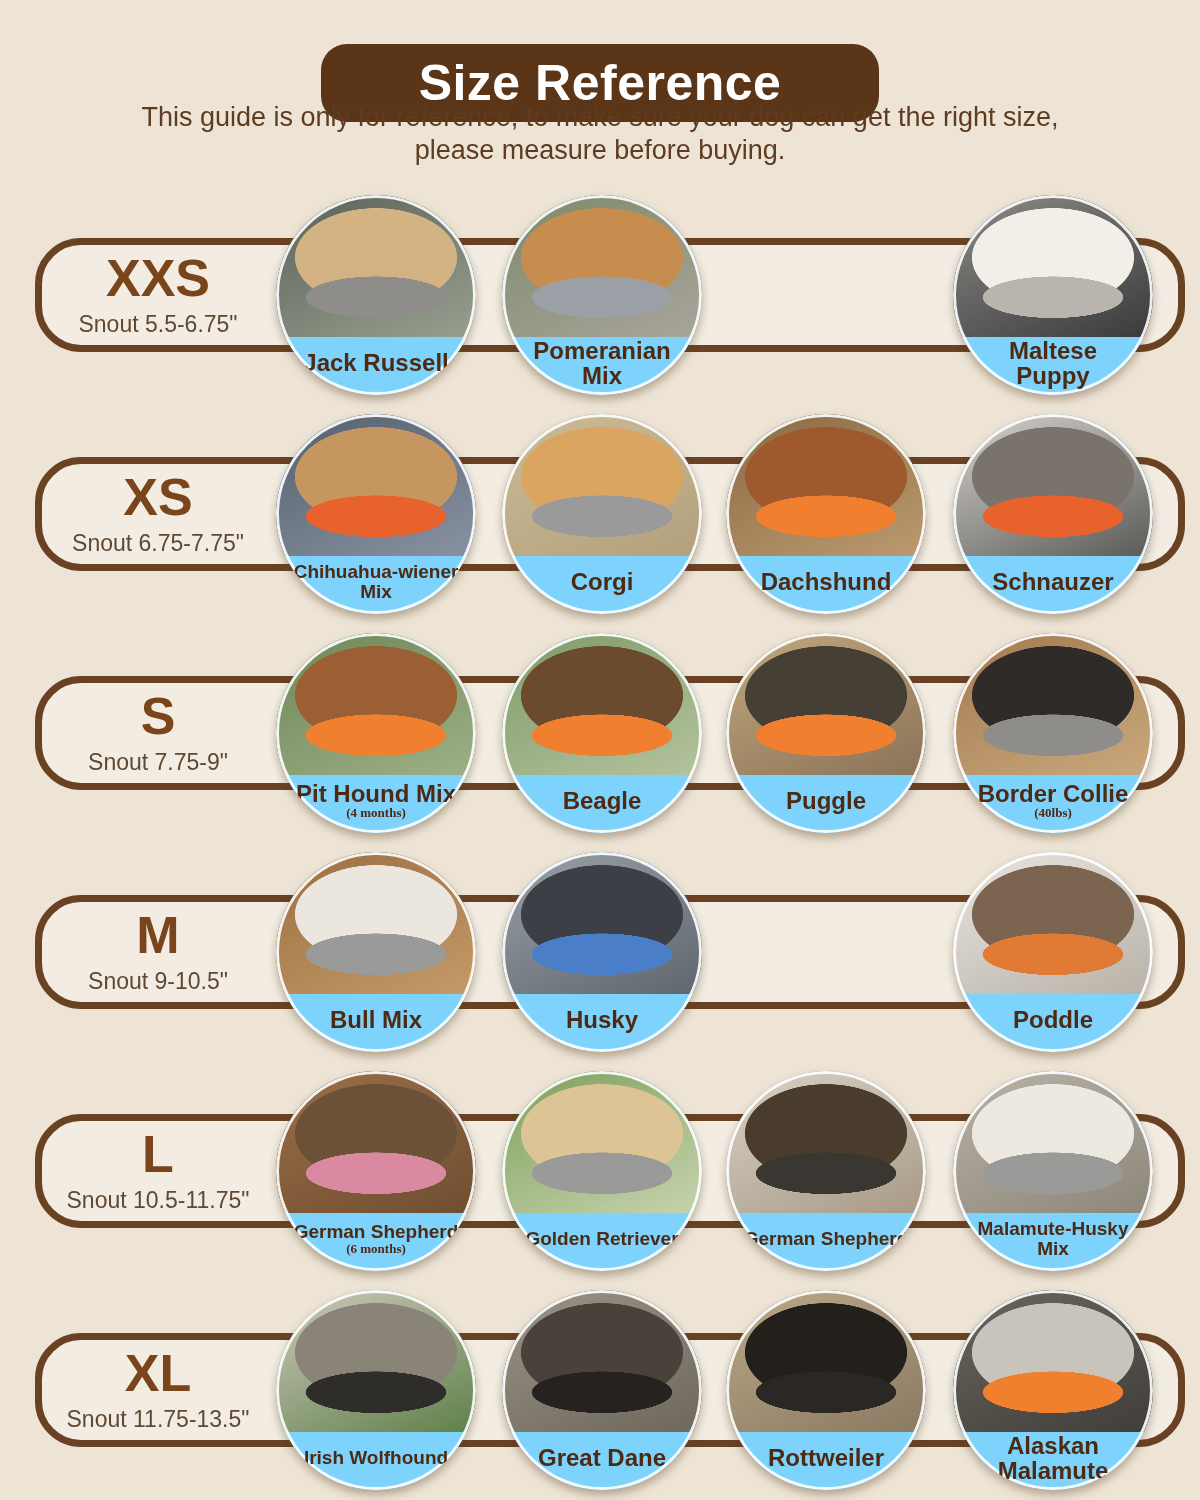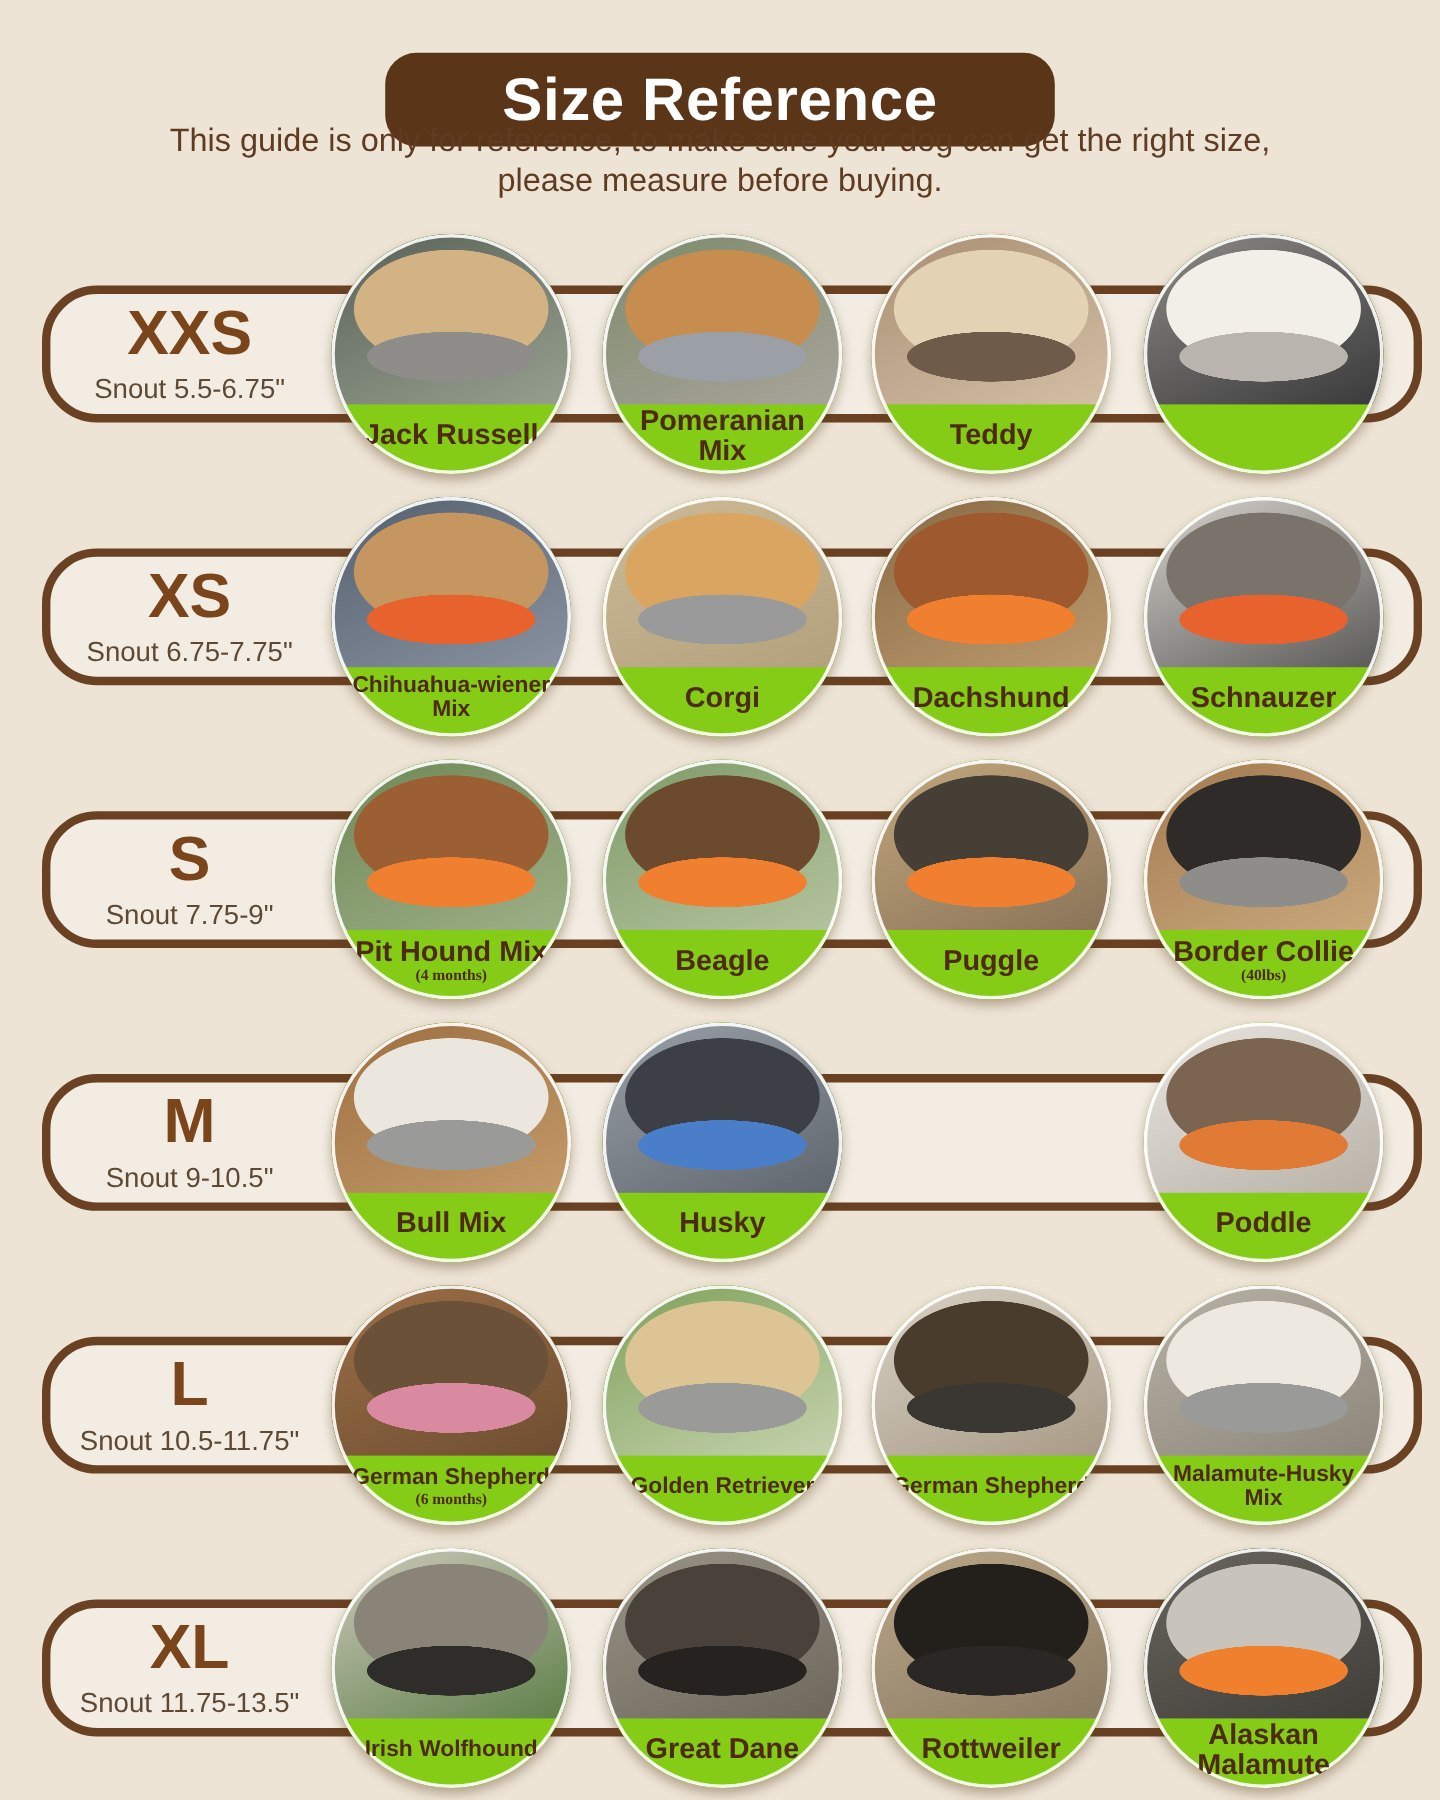--- a/index.html
+++ b/index.html
@@ -32,21 +32,21 @@
   }
   .label-box{
     position:absolute;left:48px;top:52px;width:220px;height:114px;
     display:flex;flex-direction:column;align-items:center;justify-content:center;
   }
   .size-label{font-size:52px;font-weight:bold;color:#7a451b;line-height:1;}
   .snout{font-size:23px;color:#5e4934;margin-top:7px;white-space:nowrap;}
   
   .dog-card{
     position:absolute;top:9px;width:200px;height:200px;border-radius:50%;
-    background:#84cc16;overflow:hidden;
+    background:#7dd3fc;overflow:hidden;
     box-shadow:0 5px 9px rgba(92,62,30,.38);
   }
   .pos1{left:276px;} .pos2{left:502px;} .pos3{left:726px;} .pos4{left:953px;}
   .dog-photo{position:absolute;left:0;top:0;width:200px;height:142px;background:#c9bda9;}
   .ring{position:absolute;inset:0;border-radius:50%;
         box-shadow:inset 0 0 0 3px rgba(255,255,255,.9);pointer-events:none;}
   .name-area{
     position:absolute;left:15px;right:15px;top:139px;bottom:3px;
     display:flex;flex-direction:column;align-items:center;justify-content:center;
     text-align:center;color:#4e2a13;font-weight:bold;
@@ -84,31 +84,28 @@
     </div>
     <div class="dog-card pos2">
       <div class="dog-photo" style="background: radial-gradient(36% 15% at 50% 72%, rgb(154, 160, 166) 0px, rgb(154, 160, 166) 97%, rgba(0, 0, 0, 0) 98%), radial-gradient(42% 36% at 50% 44%, rgb(198, 141, 79) 0px, rgb(198, 141, 79) 96%, rgba(0, 0, 0, 0) 97%), linear-gradient(155deg, rgb(125, 138, 106) 0%, rgb(168, 164, 155) 100%);"></div>
       <div class="ring"></div>
       <div class="name-area">
         <div class="dog-name">Pomeranian
 Mix</div>
         <div class="dog-sub"></div>
       </div>
     </div>
-    <div class="dog-card pos3">
-      <div class="dog-photo" style="background: radial-gradient(36% 15% at 50% 72%, rgb(111, 91, 73) 0px, rgb(111, 91, 73) 97%, rgba(0, 0, 0, 0) 98%), radial-gradient(42% 36% at 50% 44%, rgb(227, 210, 180) 0px, rgb(227, 210, 180) 96%, rgba(0, 0, 0, 0) 97%), linear-gradient(155deg, rgb(169, 143, 116) 0%, rgb(211, 191, 164) 100%);"></div>
-      <div class="ring"></div>
-      <div class="name-area">
-        <div class="dog-name">Teddy</div>
-        <div class="dog-sub"></div>
-      </div>
-    </div>
     <div class="dog-card pos4">
       <div class="dog-photo" style="background: radial-gradient(36% 15% at 50% 72%, rgb(185, 181, 174) 0px, rgb(185, 181, 174) 97%, rgba(0, 0, 0, 0) 98%), radial-gradient(42% 36% at 50% 44%, rgb(242, 239, 233) 0px, rgb(242, 239, 233) 96%, rgba(0, 0, 0, 0) 97%), linear-gradient(155deg, rgb(142, 139, 134) 0%, rgb(58, 58, 60) 100%);"></div>
       <div class="ring"></div>
+      <div class="name-area">
+        <div class="dog-name">Maltese
+Puppy</div>
+        <div class="dog-sub"></div>
+      </div>
     </div>
   </section>
 
   <section class="size-row">
     <div class="pill"></div>
     <div class="label-box">
       <div class="size-label">XS</div>
       <div class="snout">Snout 6.75-7.75"</div>
     </div>
     <div class="dog-card pos1">

